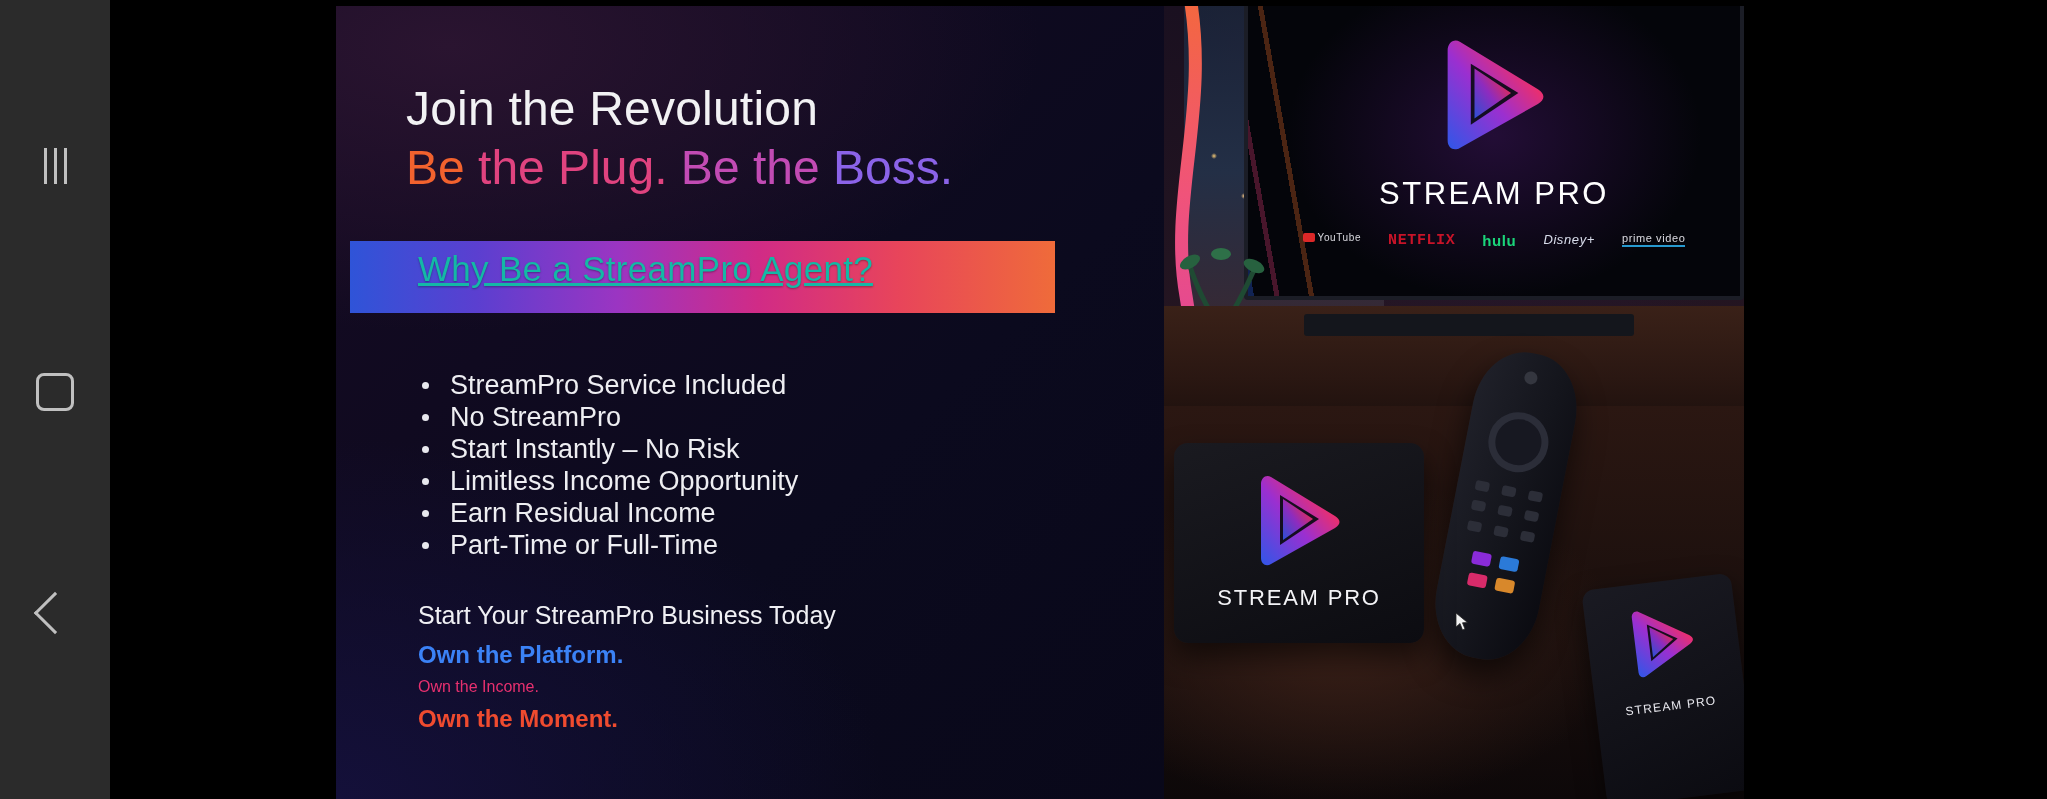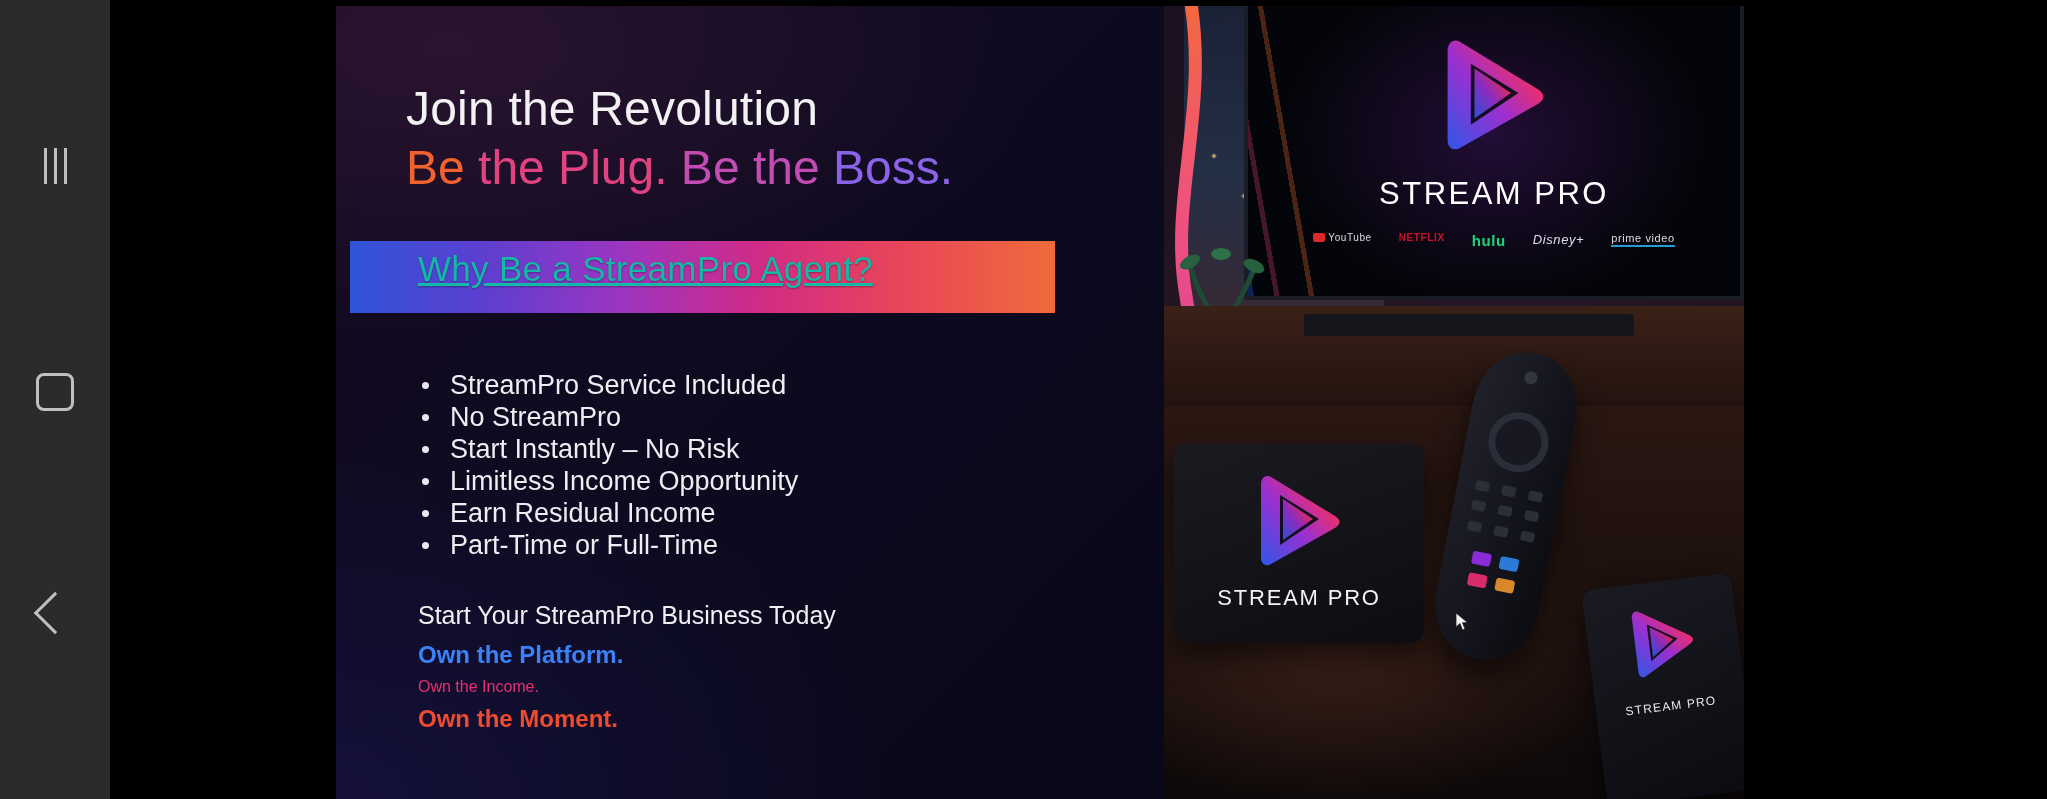--- a/index.html
+++ b/index.html
@@ -271,21 +271,21 @@
     font-size: 11px;
     letter-spacing: .6px;
   }
   .tv-brands .b { opacity: .92; white-space: nowrap; }
   .b-youtube { color: #e8e8ee; font-size: 10px; }
   .b-youtube .play {
     display: inline-block; width: 12px; height: 9px;
     background: #ef2b2b; border-radius: 2px; margin-right: 3px;
     position: relative; top: 1px;
   }
-  .b-netflix { color: #d8152a; font-weight: bold; font-size: 10px; }
+  .b-netflix { color: #d8152a; font-weight: bold; font-size: 15px; font-family: Liberation Mono, monospace; }
   .b-hulu { color: #1ce783; font-weight: bold; font-size: 15px; }
   .b-disney { color: #e9eefc; font-size: 13px; font-style: italic; }
   .b-prime { color: #eaeaf0; font-size: 11px; }
   .b-prime u { text-decoration: none; border-bottom: 2px solid #2aa7e0; padding-bottom: 1px; }
 
   
   .credenza {
     position: absolute;
     left: 0; top: 300px;
     width: 580px; height: 120px;

